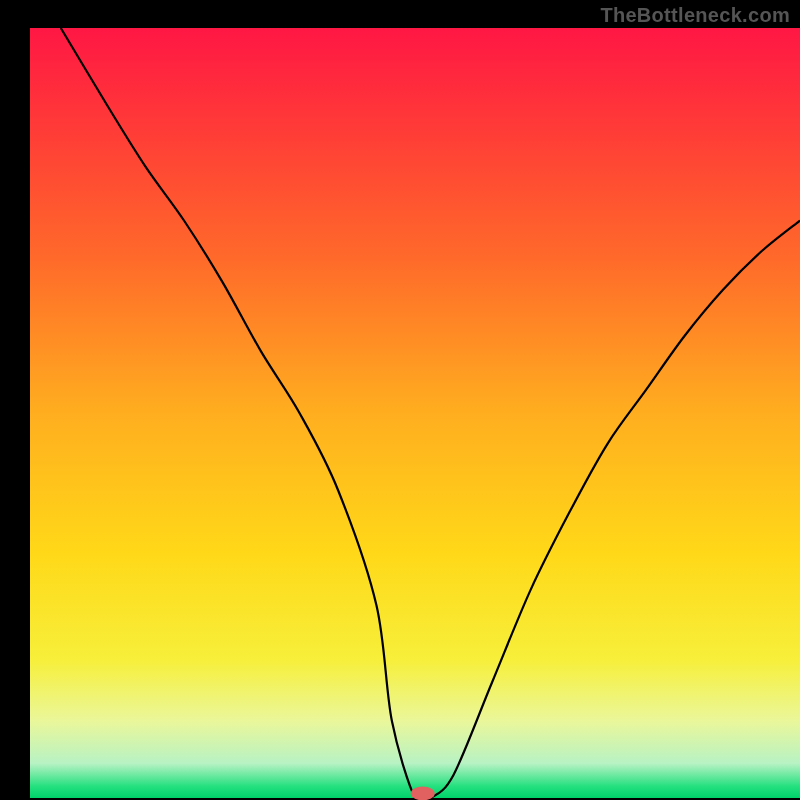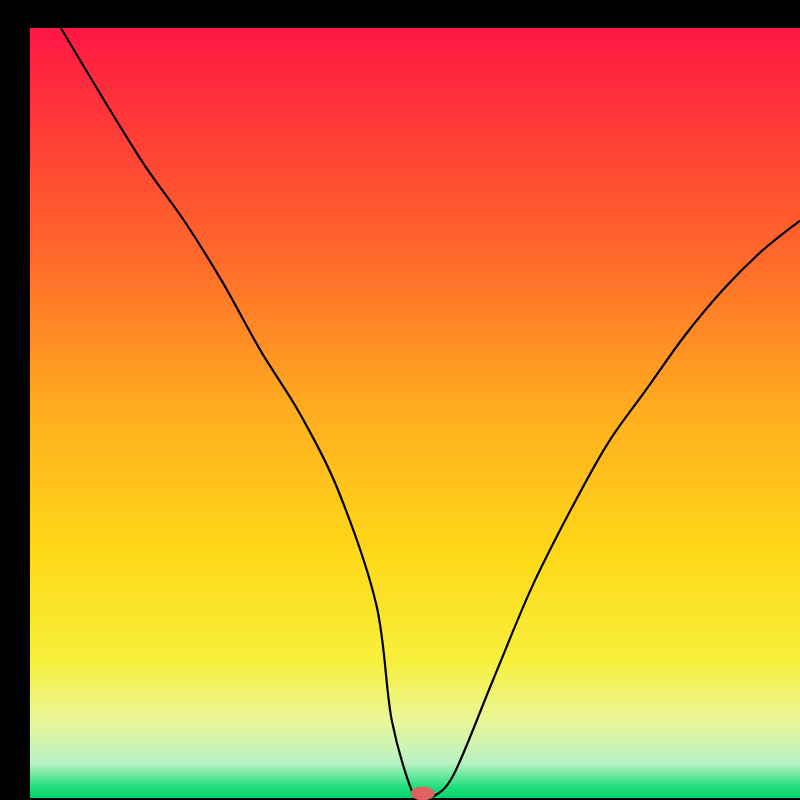--- a/index.html
+++ b/index.html
@@ -31,20 +31,21 @@
     position: absolute;
     top: 0;
     left: 0;
     display: block;
   }
 </style>
 </head>
 <body>
 
 <div class="stage">
+  <div class="watermark">TheBottleneck.com</div>
 
   <svg id="chart-svg" width="800" height="800" viewBox="0 0 800 800">
     <defs>
       <linearGradient id="bg-grad" x1="0" y1="0" x2="0" y2="1">
           <stop offset="0.00%" stop-color="#ff1744"></stop>
           <stop offset="12.00%" stop-color="#ff3838"></stop>
           <stop offset="30.00%" stop-color="#ff6a2a"></stop>
           <stop offset="50.00%" stop-color="#ffae1f"></stop>
           <stop offset="68.00%" stop-color="#ffd818"></stop>
           <stop offset="82.00%" stop-color="#f7ef3a"></stop>

